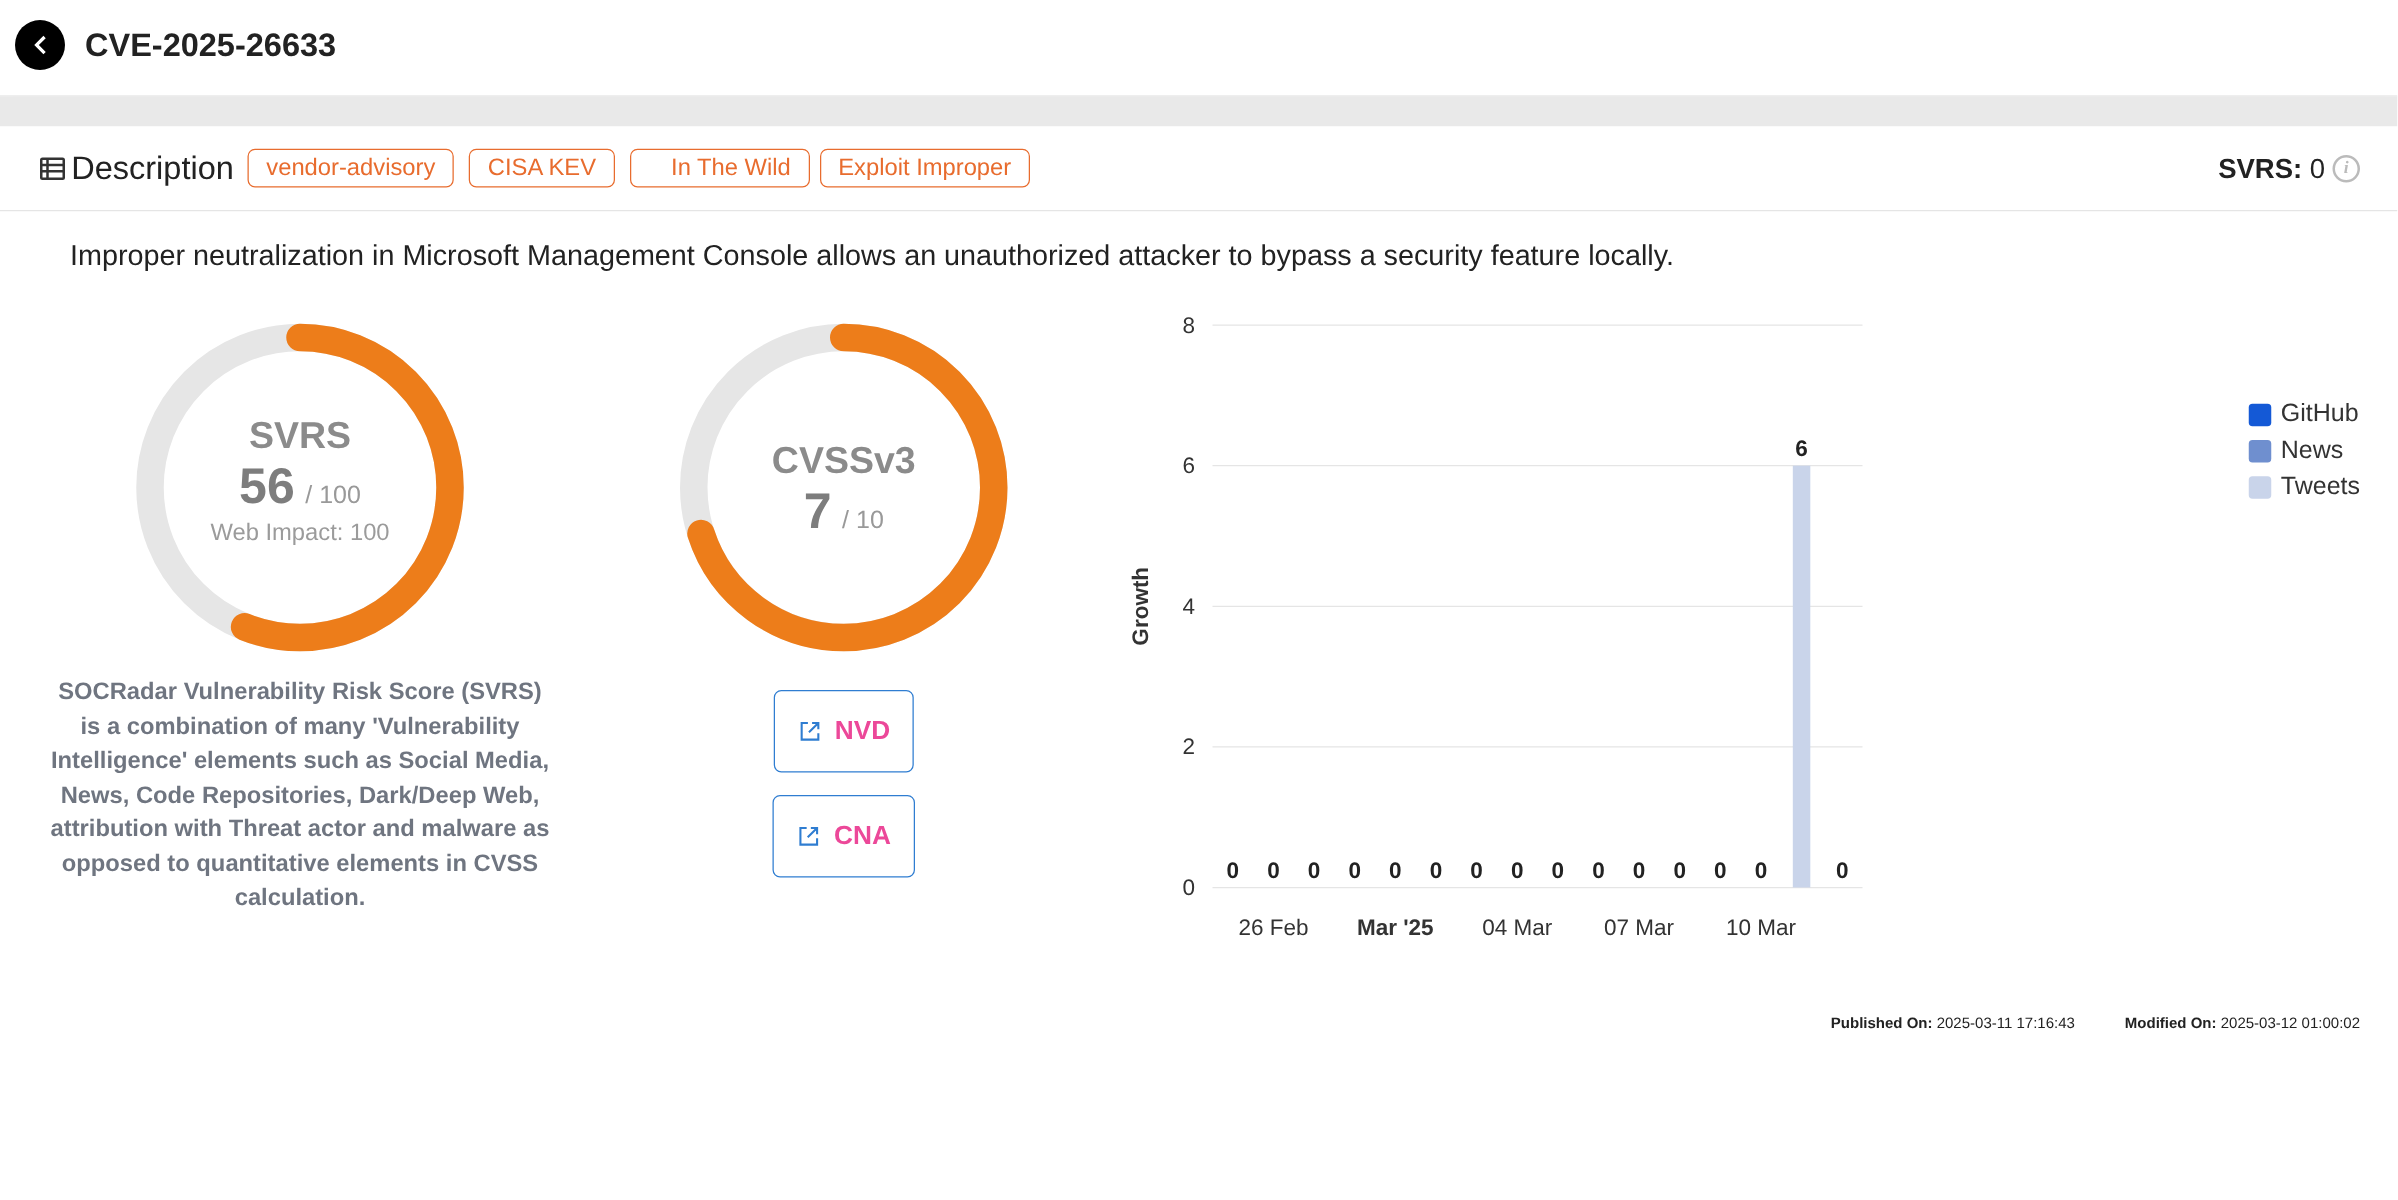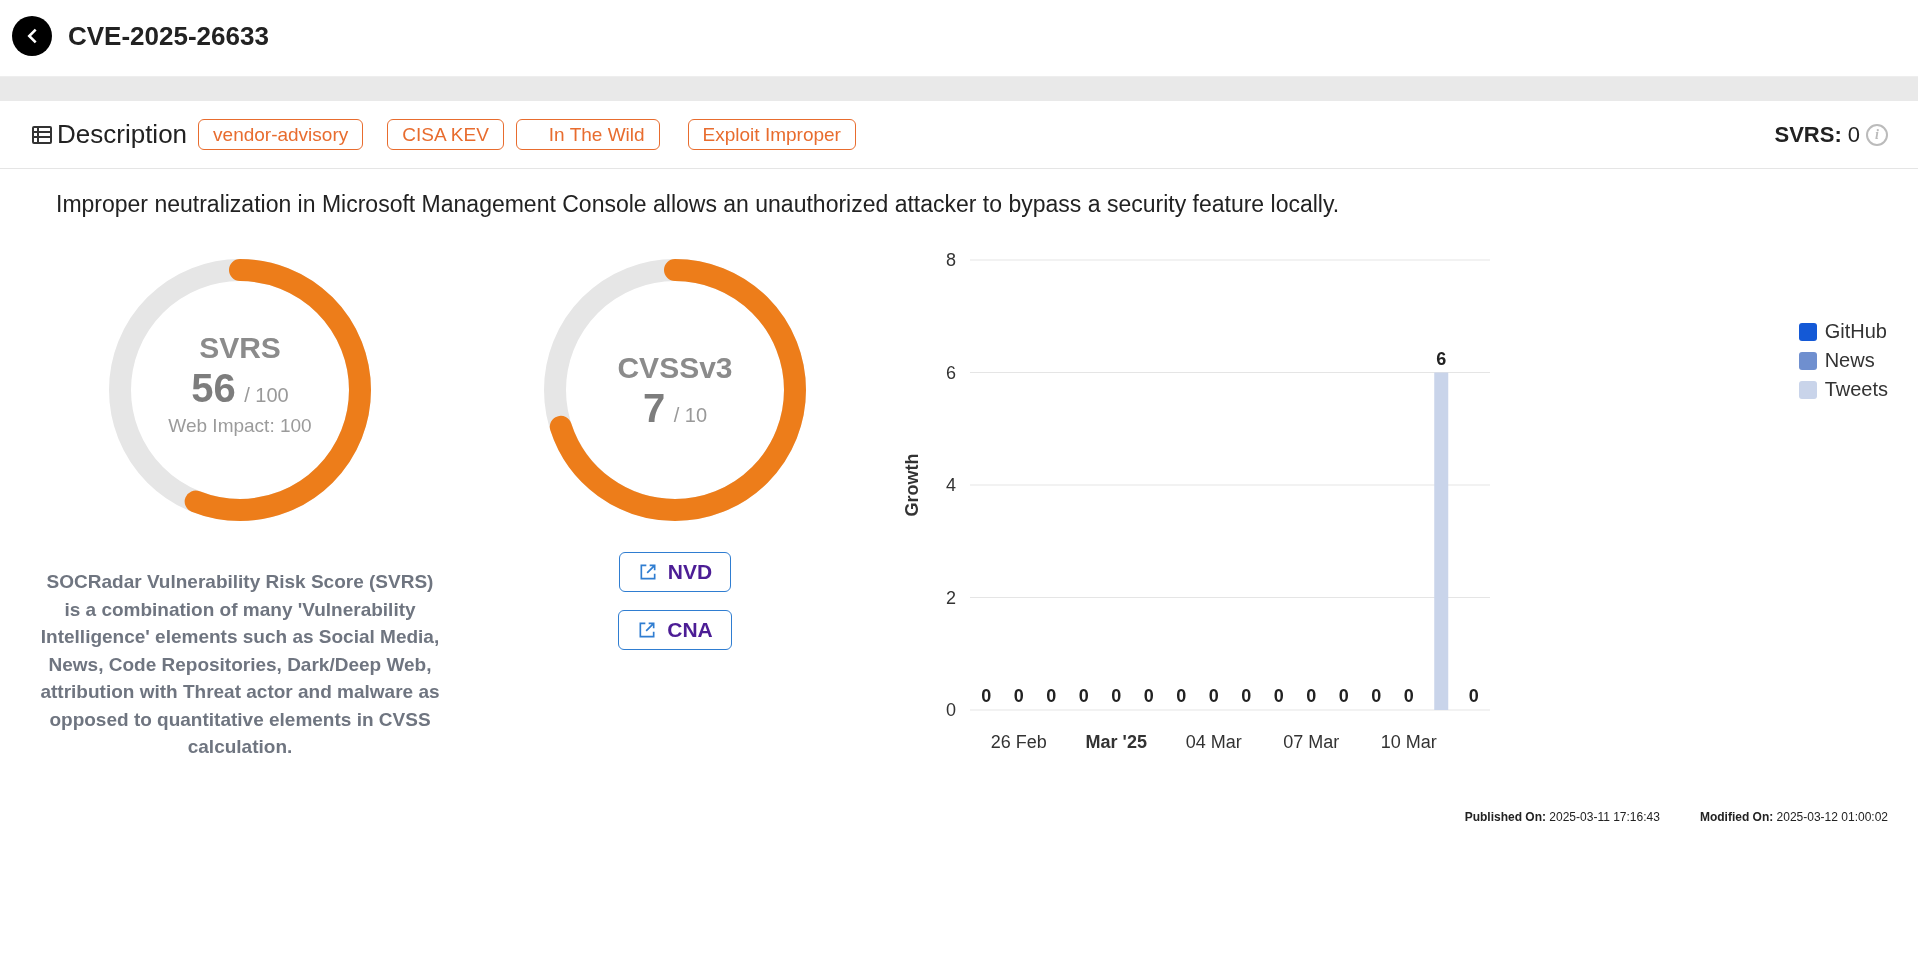--- a/index.html
+++ b/index.html
@@ -57,28 +57,28 @@
     display: flex; align-items: flex-start; padding: 32px 30px 0 30px; gap: 40px;
   }
 
   .gauge-col { display: flex; flex-direction: column; align-items: center; }
   .g-svrs { width: 420px; }
   .g-cvss { width: 370px; }
 
   .gauge-svg { display: block; margin: 0 auto; }
 
   .svrs-desc {
-    margin-top: 38px; font-size: 19px; color: #6f7580; text-align: center;
+    margin-top: 10px; font-size: 19px; color: #6f7580; text-align: center;
     font-weight: 600; line-height: 1.45; max-width: 400px;
   }
 
   .ext-links { margin-top: 22px; display: flex; flex-direction: column; gap: 18px; align-items: center; }
   .ext-link {
-    border: 1.5px solid #2f7dd1; color: #4c1d95; border-radius: 6px;
-    padding: 7px 18px; font-size: 21px; font-weight: 600;
+    border: 1.5px solid #2f7dd1; color: #ec4899; border-radius: 6px;
+    padding: 20px 18px; font-size: 21px; font-weight: 600;
     display: inline-flex; align-items: center; gap: 10px; cursor: pointer;
     min-width: 96px; justify-content: center;
   }
   .ext-link svg { width: 20px; height: 20px; stroke: #2f7dd1; fill: none; stroke-width: 2; }
 
   .chart-col { flex: 1; display: flex; flex-direction: column; }
   .chart-wrap { display: flex; align-items: stretch; }
   .chart-area { flex: 1; position: relative; }
   .legend { margin-left: 18px; margin-top: 70px; }
   .legend-item { display: flex; align-items: center; gap: 8px; font-size: 20px; margin-bottom: 6px; color: #333; }
@@ -106,21 +106,21 @@
 
 <div class="desc-bar">
   <div class="desc-left">
     <svg class="list-icon" viewBox="0 0 24 24" fill="none" stroke="currentColor" stroke-width="2">
       <rect x="3" y="4" width="18" height="16" rx="1"></rect>
       <line x1="3" y1="9" x2="21" y2="9"></line>
       <line x1="3" y1="14" x2="21" y2="14"></line>
       <line x1="8" y1="4" x2="8" y2="20"></line>
     </svg>
     <span class="desc-title">Description</span>
-    <span id="tags-container"><span class="tag" style="margin-right: 24px; text-align: right;">vendor-advisory</span><span class="tag" style="margin-right: 12px;">CISA KEV</span><span class="tag" style="margin-right: 28px; padding-left: 32px;">In The Wild</span><span class="tag" style="margin-right: 12px;">Exploit Improper</span></span>
+    <span id="tags-container"><span class="tag" style="margin-right: 12px; text-align: right;">vendor-advisory</span><span class="tag" style="margin-right: 12px;">CISA KEV</span><span class="tag" style="margin-right: 8px; padding-left: 32px;">In The Wild</span><span class="tag" style="margin-right: 12px;">Exploit Improper</span></span>
   </div>
   <div class="epss-wrap">
     <b>SVRS:</b>
     <span>0</span>
     <span class="info-circle">i</span>
   </div>
 </div>
 
 <div class="description-text">Improper neutralization in Microsoft Management Console allows an unauthorized attacker to bypass a security feature locally.</div>
 

